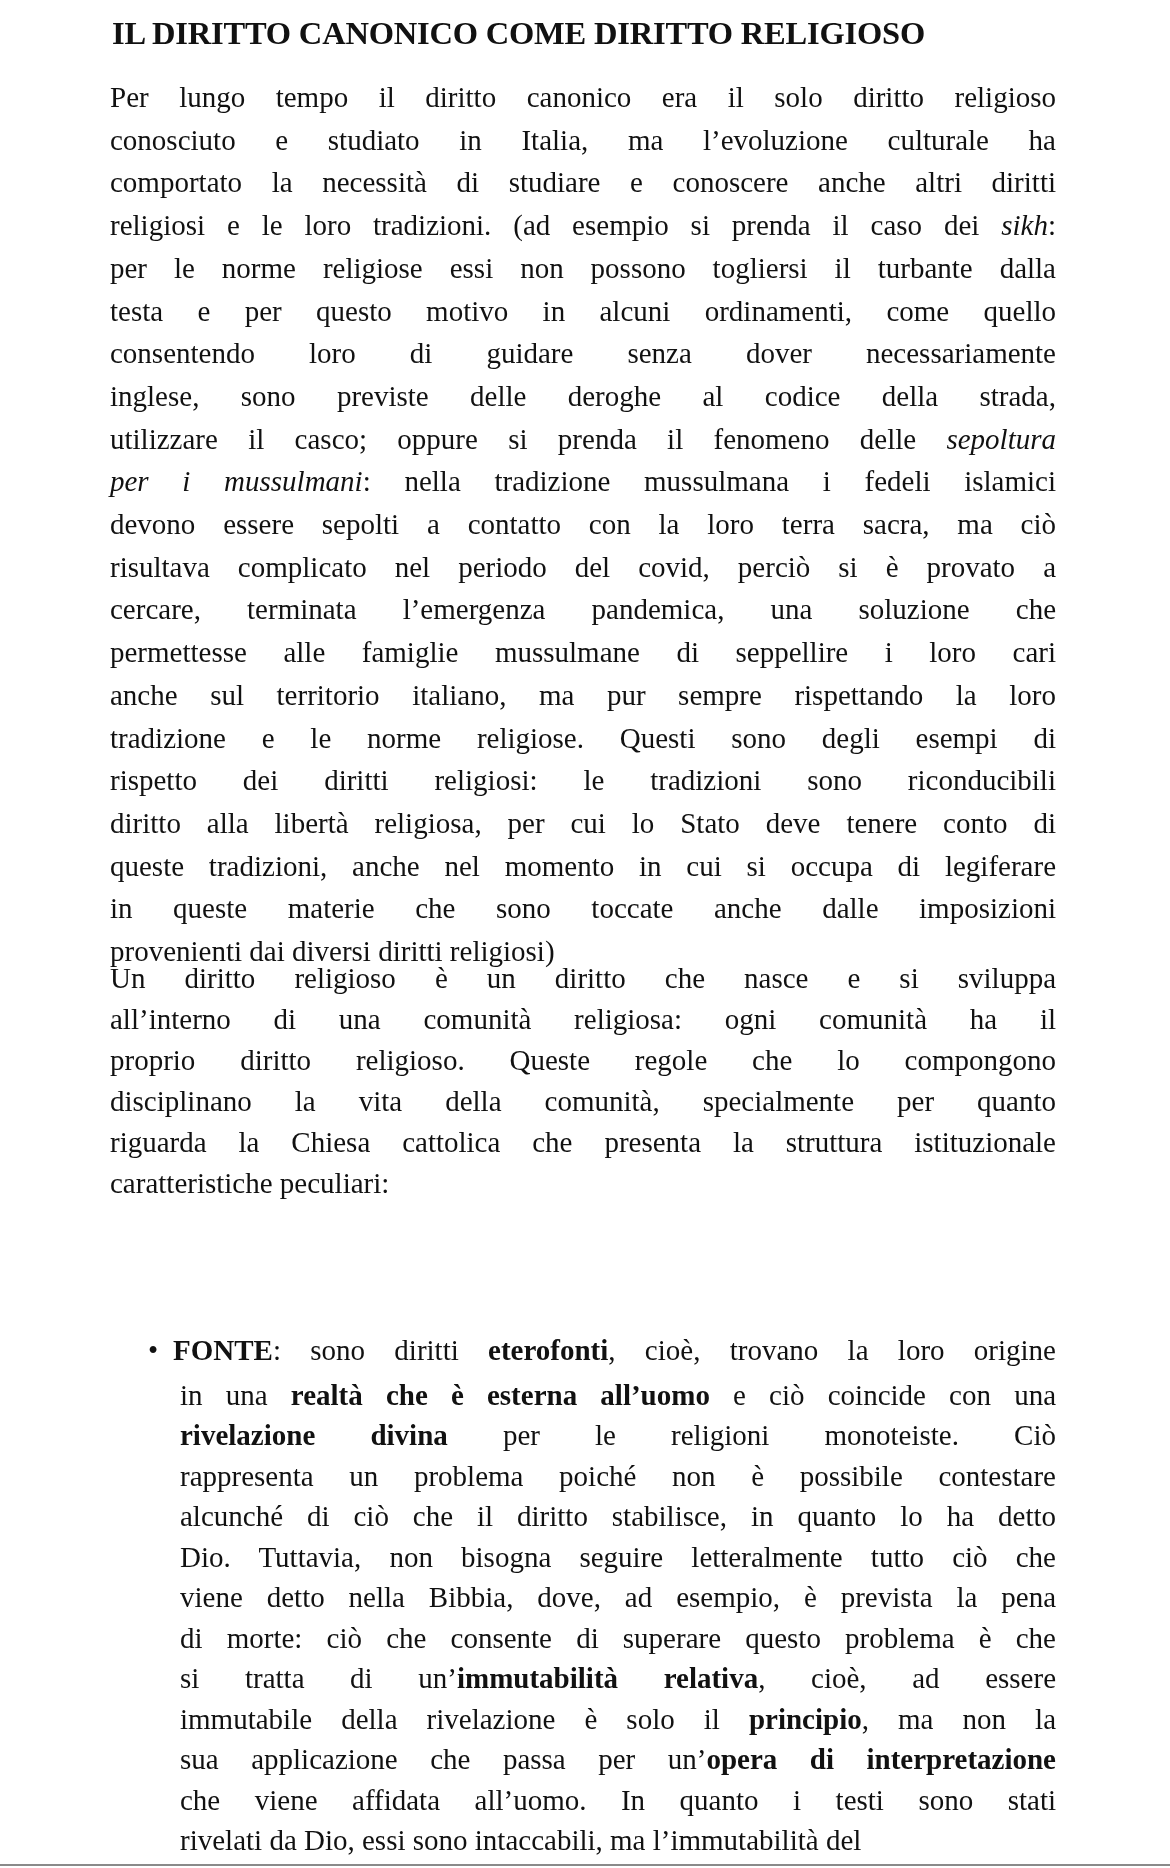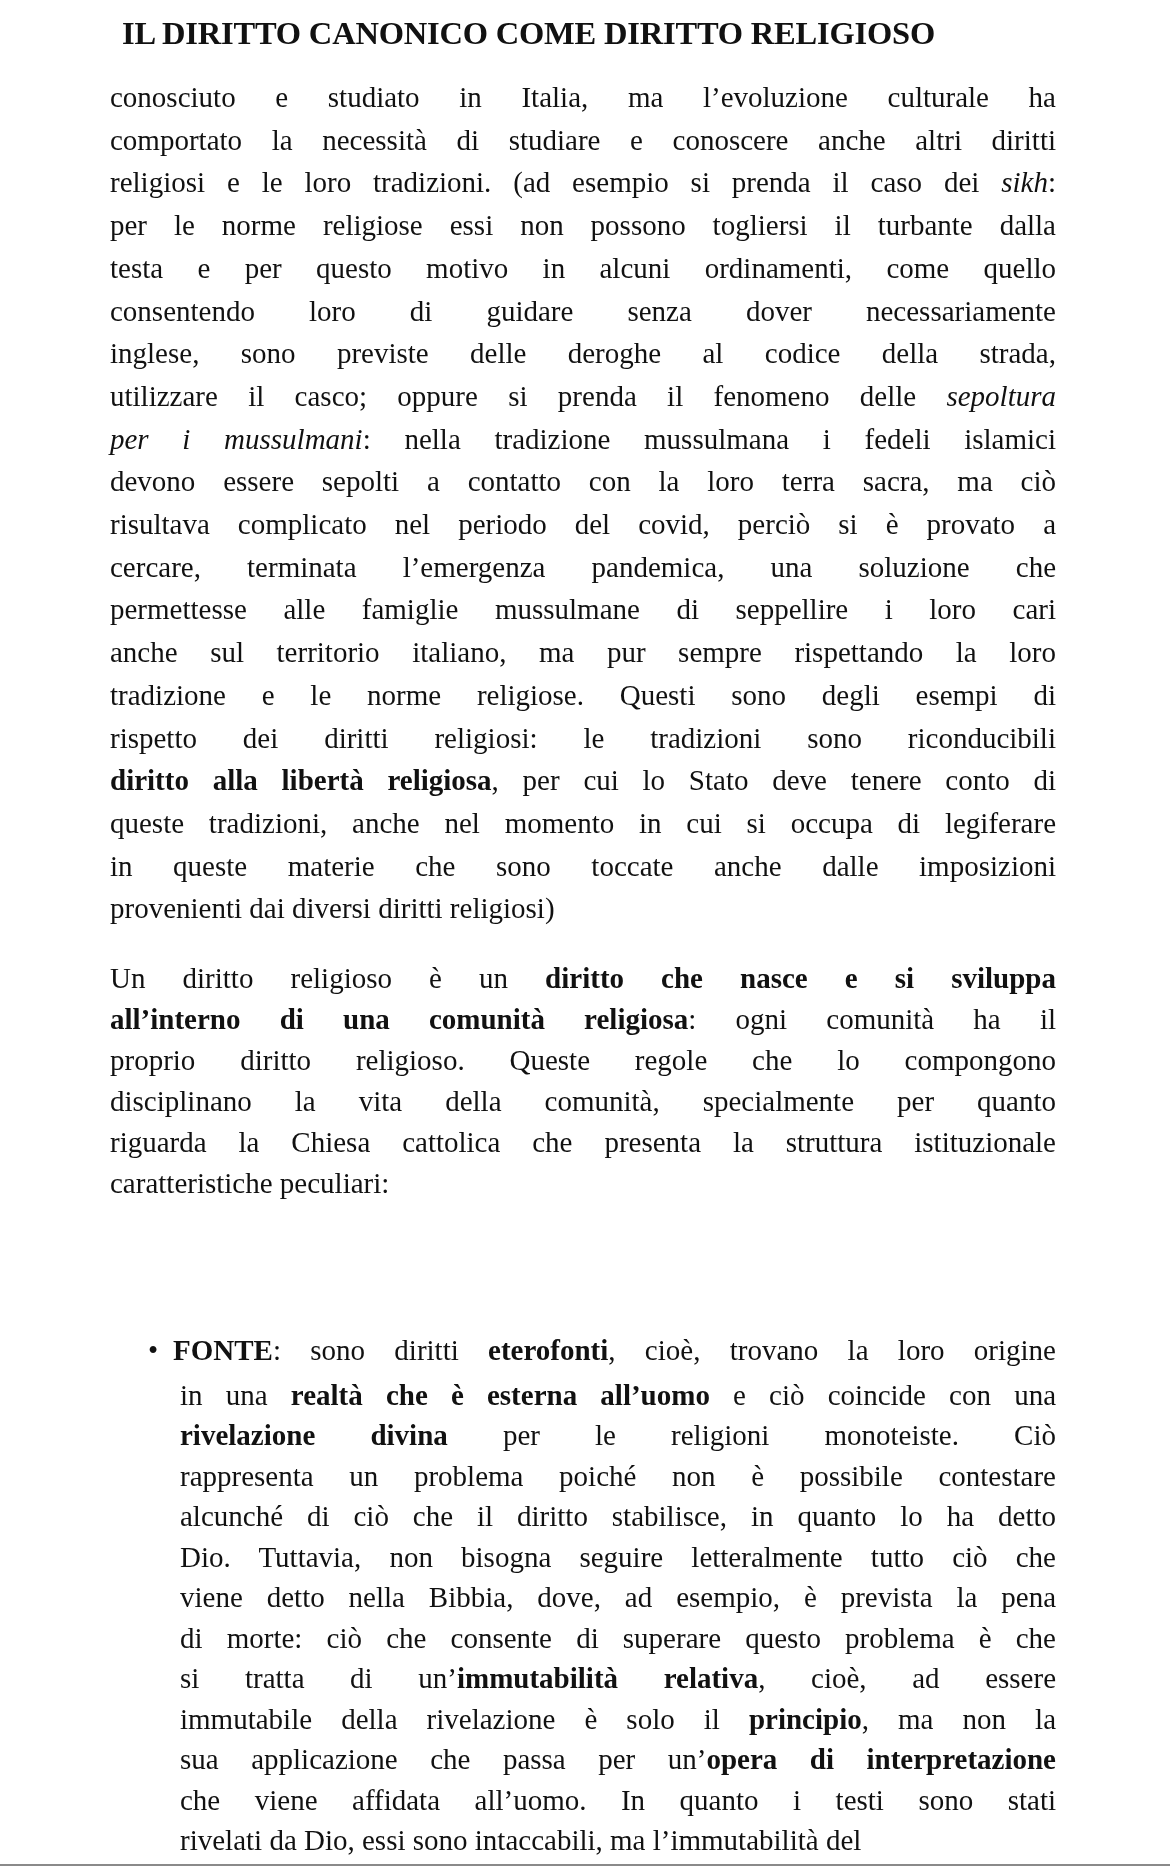--- a/index.html
+++ b/index.html
@@ -16,39 +16,39 @@
     color: #111111;
   }
   .page {
     position: absolute;
     left: 110px;
     top: 0;
     width: 946px;
   }
   .title {
     position: absolute;
-    left: 12px;
+    left: 2px;
     top: 13px;
     margin: 0;
     font-size: 32.5px;
     font-weight: bold;
     line-height: 40px;
     white-space: nowrap;
     letter-spacing: -0.2px;
   }
   .para {
     position: absolute;
     left: 0;
     width: 946px;
     margin: 0;
     font-size: 29px;
     text-align: justify;
     text-align-last: left;
   }
-  .para b { font-weight: bold; }
+  .para b { font-weight: normal; }
   .para i { font-style: italic; margin-top: 32px; }
   .p1 {
     top: 76px;
     line-height: 42.7px;
   }
   .p2 {
     top: 958px;
     line-height: 41px;
   }
   .bullet-list {
@@ -92,20 +92,21 @@
   .line { display: block; text-align: justify; text-align-last: justify; }
   .line.last { text-align-last: left; }
 </style>
 </head>
 <body>
 
 <div class="page">
   <h1 class="title">IL DIRITTO CANONICO COME DIRITTO RELIGIOSO</h1>
 
   <p class="para p1">
+      <span class="line"><span>Per lungo tempo il diritto canonico era il solo diritto religioso</span></span>
       <span class="line"><span>conosciuto e studiato in Italia, ma l’evoluzione culturale ha</span></span>
       <span class="line"><span>comportato la necessità di studiare e conoscere anche altri diritti</span></span>
       <span class="line"><span>religiosi e le loro tradizioni. (ad esempio si prenda il caso dei </span><i>sikh</i><span>:</span></span>
       <span class="line"><span>per le norme religiose essi non possono togliersi il turbante dalla</span></span>
       <span class="line"><span>testa e per questo motivo in alcuni ordinamenti, come quello</span></span>
       <span class="line"><span>consentendo loro di guidare senza dover necessariamente</span></span>
       <span class="line"><span>inglese, sono previste delle deroghe al codice della strada,</span></span>
       <span class="line"><span>utilizzare il casco; oppure si prenda il fenomeno delle </span><i>sepoltura</i></span>
       <span class="line"><i>per i mussulmani</i><span>: nella tradizione mussulmana i fedeli islamici</span></span>
       <span class="line"><span>devono essere sepolti a contatto con la loro terra sacra, ma ciò</span></span>

